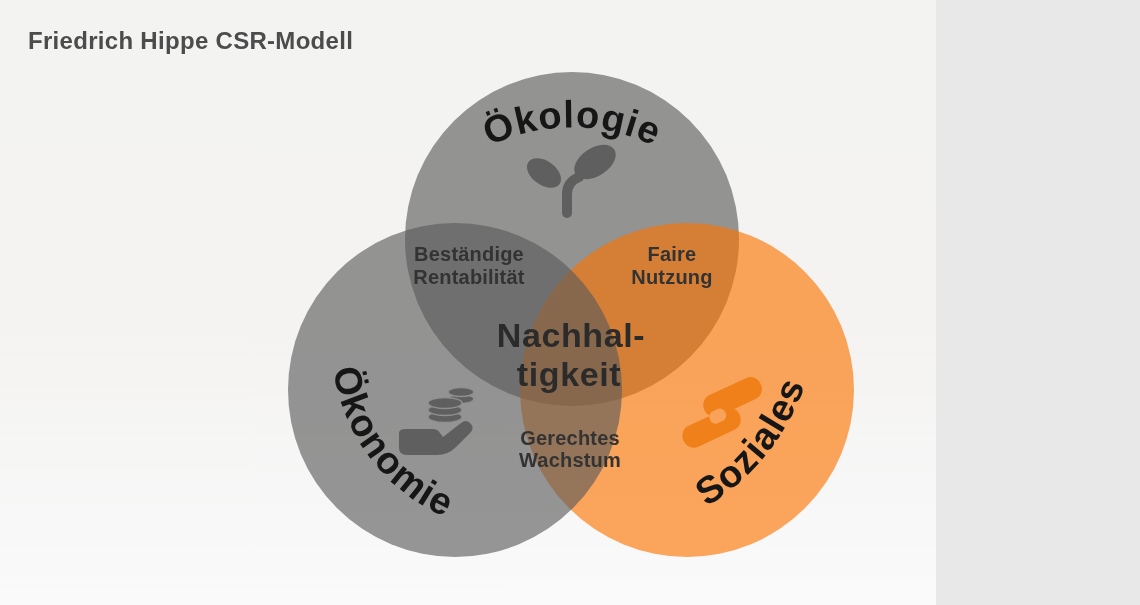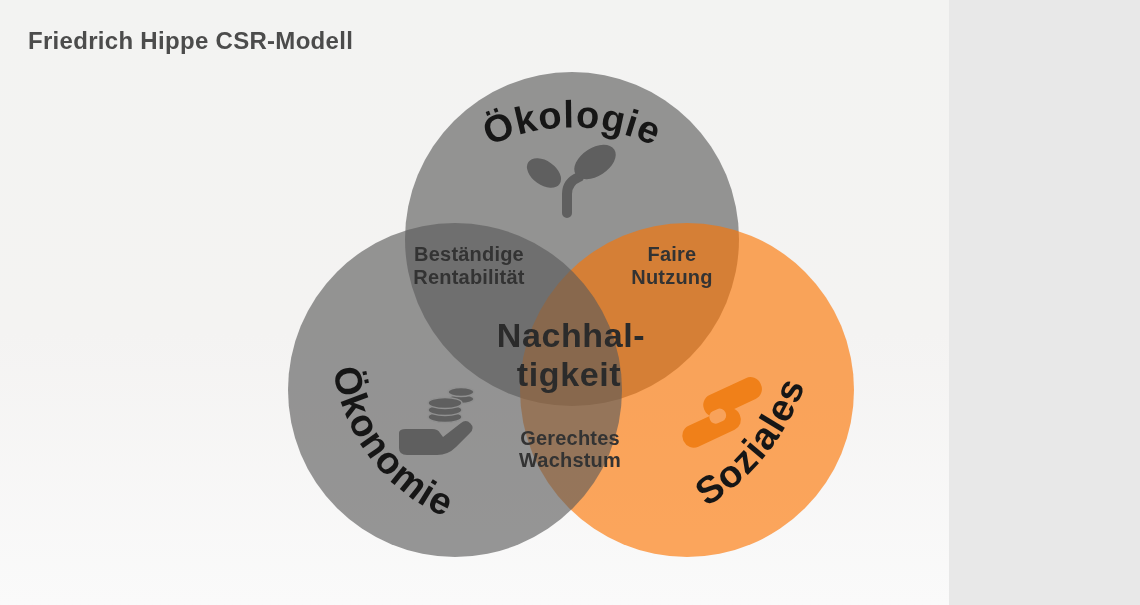--- a/index.html
+++ b/index.html
@@ -4,21 +4,20 @@
 <style>
   html, body { margin: 0; padding: 0; }
   body { background: #e8e8e8; }
   .stage {
     position: relative;
     width: 936px;
     height: 605px;
     overflow: hidden;
     background: linear-gradient(180deg, #f3f3f2 0%, #f4f3f2 55%, #fafafa 100%);
     font-family: "Liberation Sans", sans-serif;
-    padding-left: 13px;
   }
   .title {
     position: absolute;
     left: 28px;
     top: 27px;
     font-size: 24px;
     font-weight: 700;
     color: #4c4c4c;
     letter-spacing: 0.3px;
   }

